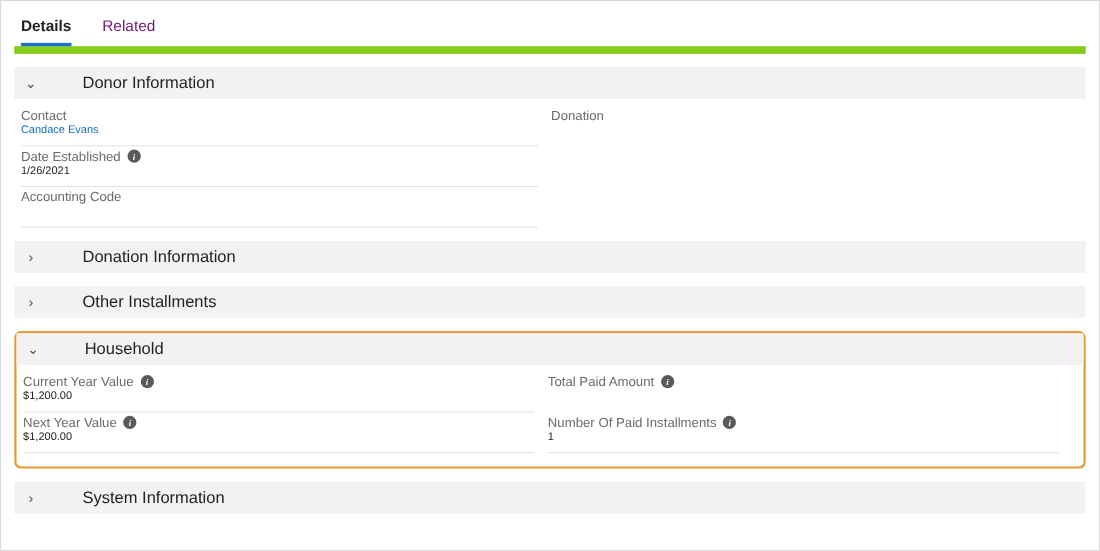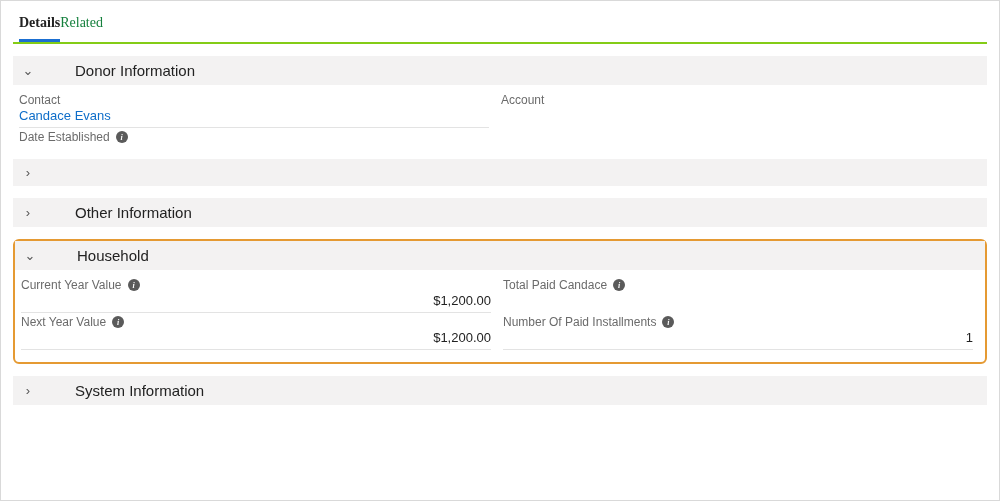--- a/index.html
+++ b/index.html
@@ -11,37 +11,37 @@
     }
     .page {
       width: 1000px;
       height: 501px;
       border: 1px solid #d9d9d9;
       padding: 8px 12px;
       position: relative;
     }
     .tabs {
       display: flex;
-      border-bottom: 2px solid #84cc16;
+      gap: 28px;
+      border-bottom: 7px solid #84cc16;
       padding-left: 6px;
-      font-family: Liberation Serif, serif;
     }
     .tab {
       padding: 6px 0 8px 0;
       font-size: 14px;
       font-weight: 600;
       color: #222;
       cursor: pointer;
     }
     .tab.active {
       border-bottom: 3px solid #1b6fd1;
       font-weight: 700;
     }
     .tab.inactive {
-      color: #15803d;
+      color: #701a75;
       font-weight: 500;
     }
     .section {
       margin-top: 12px;
     }
     .section-header {
       background: #f3f2f2;
       padding: 6px 8px;
       display: flex;
       align-items: center;
@@ -88,42 +88,41 @@
       height: 12px;
       border-radius: 50%;
       background: #5a5a5a;
       color: #fff;
       font-size: 8px;
       font-weight: bold;
       font-family: Georgia, serif;
       font-style: italic;
     }
     .field-value {
-      font-size: 13px;
+      font-size: 10px;
       color: #222;
       padding-bottom: 3px;
       border-bottom: 1px solid #e3e3e3;
       min-height: 20px;
     }
     .field-value.link {
       color: #0f6ec9;
       cursor: pointer;
     }
     .highlight-box {
       border: 2px solid #e59a33;
       border-radius: 6px;
       padding: 0;
       margin-top: 12px;
     }
     .highlight-box .section {
       margin-top: 0;
     }
     .highlight-box .section-body {
-      padding: 8px 12px 10px 6px;
-      text-align: right;
+      padding: 8px 22px 10px 6px;
     }
   </style>
 </head>
 <body>
 
 <div class="page">
 
   <div class="tabs">
     <div class="tab active">Details</div>
     <div class="tab inactive">Related</div>
@@ -134,69 +133,75 @@
       <span class="chev">⌄</span>
       <span class="section-title">Donor Information</span>
     </div>
     <div class="section-body">
       <div class="field-row">
         <div class="field">
           <div class="field-label">Contact</div>
           <div class="field-value link">Candace Evans</div>
         </div>
         <div class="field">
-          <div class="field-label">Account</div>
+          <div class="field-label">Donation</div>
         </div>
       </div>
       <div class="field-row">
         <div class="field">
           <div class="field-label">
             <span>Date Established</span>
             <span class="info-icon">i</span>
           </div>
+          <div class="field-value">1/26/2021</div>
         </div>
         <div class="field"></div>
       </div>
       <div class="field-row">
+        <div class="field">
+          <div class="field-label">Accounting Code</div>
+          <div class="field-value"></div>
+        </div>
         <div class="field"></div>
       </div>
     </div>
   </div>
 
   <div class="section">
     <div class="section-header">
       <span class="chev">›</span>
+      <span class="section-title">Donation Information</span>
     </div>
   </div>
 
   <div class="section">
     <div class="section-header">
       <span class="chev">›</span>
-      <span class="section-title">Other Information</span>
+      <span class="section-title">Other Installments</span>
     </div>
   </div>
 
   <div class="highlight-box">
     <div class="section">
       <div class="section-header">
         <span class="chev">⌄</span>
         <span class="section-title">Household</span>
       </div>
       <div class="section-body">
         <div class="field-row">
           <div class="field">
             <div class="field-label">
               <span>Current Year Value</span>
               <span class="info-icon">i</span>
             </div>
             <div class="field-value">$1,200.00</div>
           </div>
           <div class="field">
             <div class="field-label">
-              <span>Total Paid Candace</span>
+              <span>Total Paid Amount</span>
               <span class="info-icon">i</span>
             </div>
           </div>
         </div>
         <div class="field-row">
           <div class="field">
             <div class="field-label">
               <span>Next Year Value</span>
               <span class="info-icon">i</span>
             </div>

